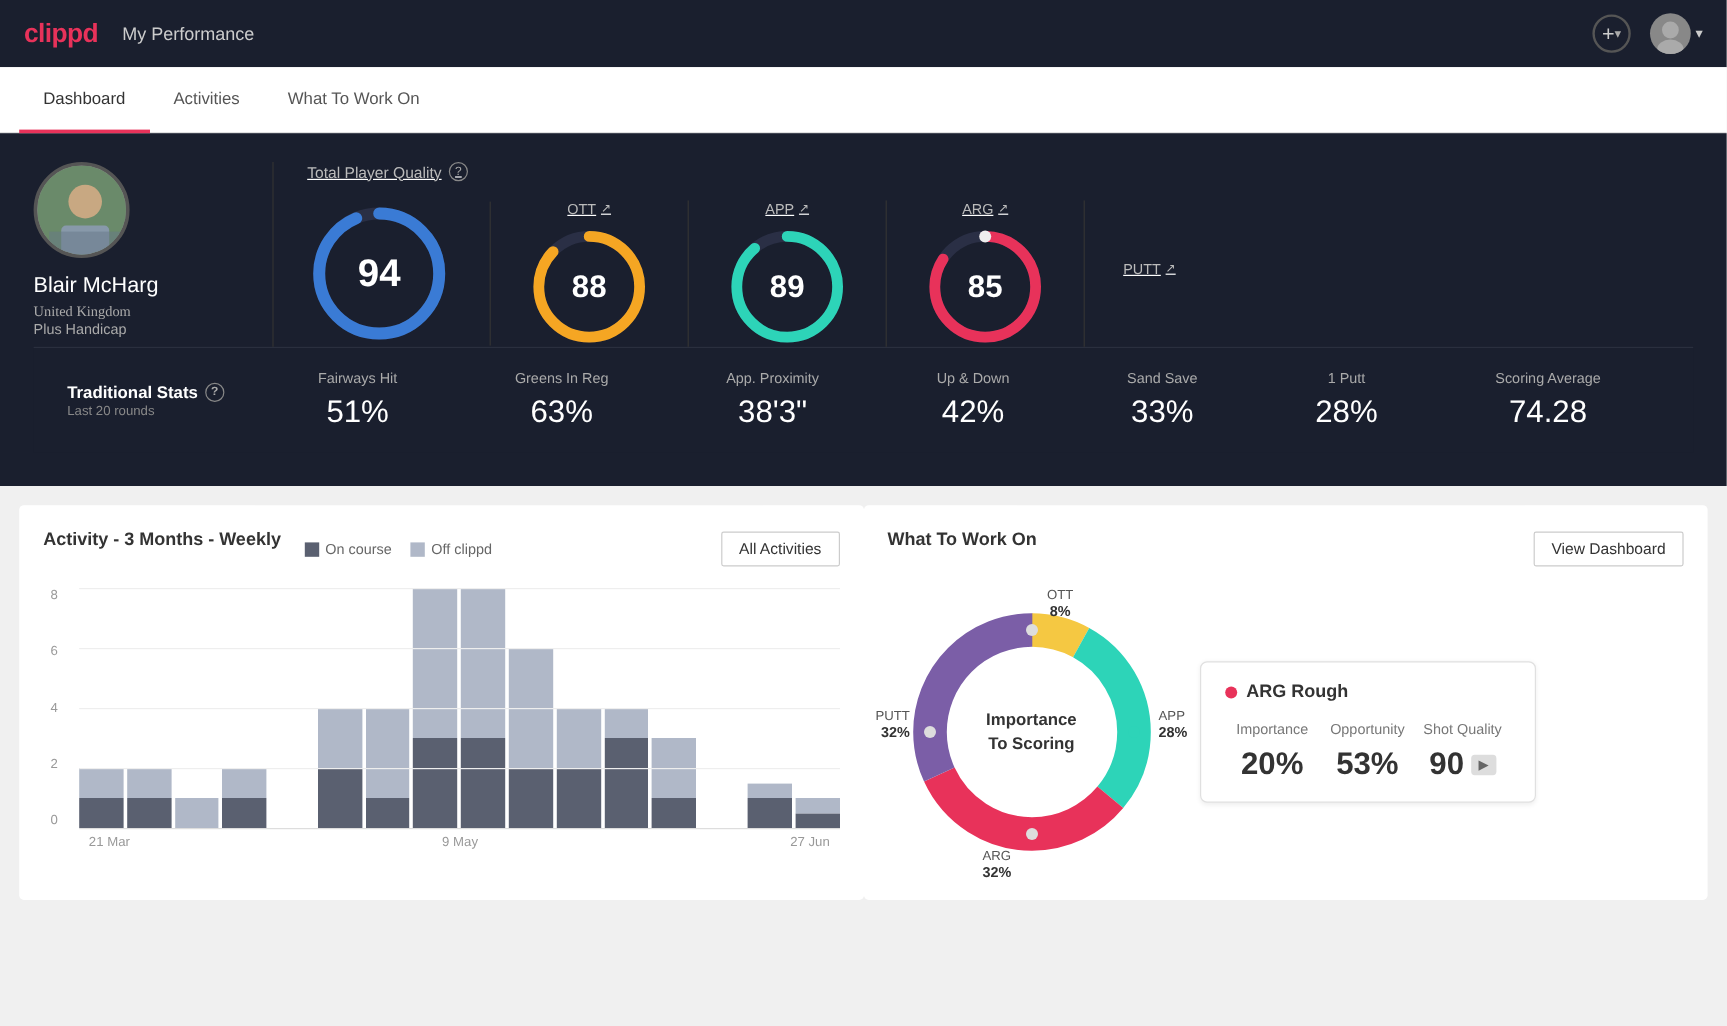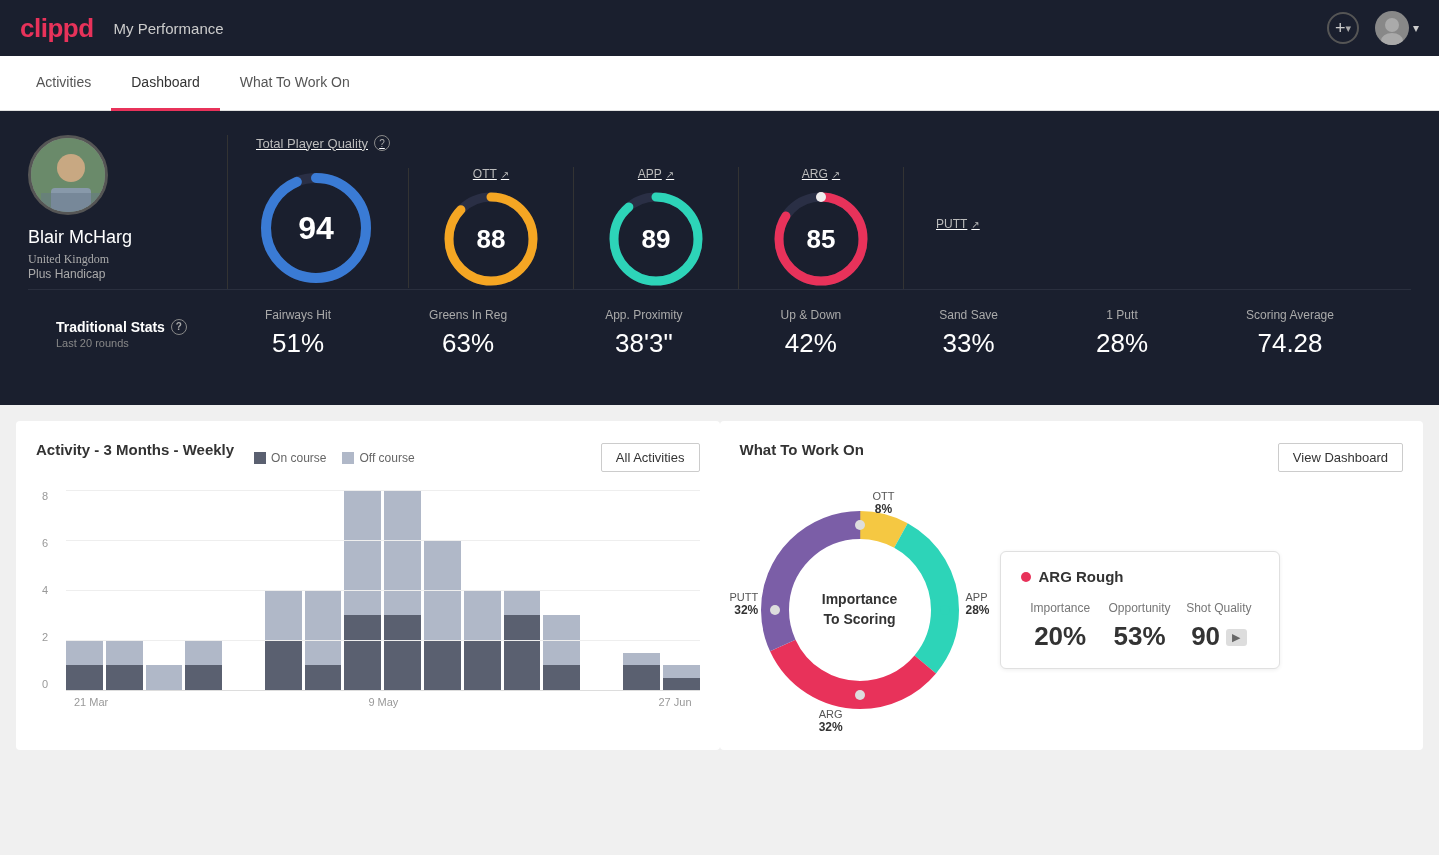--- a/index.html
+++ b/index.html
@@ -7,21 +7,21 @@
 
     
     .header {
       background: #1a1f2e;
       height: 56px;
       display: flex;
       align-items: center;
       justify-content: space-between;
       padding: 0 20px;
     }
-    .logo { color: #e8325a; font-size: 26px; font-weight: 700; letter-spacing: -0.5px; }
+    .logo { color: #e8325a; font-size: 22px; font-weight: 700; letter-spacing: -0.5px; }
     .header-title { color: #ccc; font-size: 15px; margin-left: 20px; }
     .header-left { display: flex; align-items: center; }
     .header-right { display: flex; align-items: center; gap: 16px; }
     .header-icon-btn {
       background: none; border: 2px solid #555; border-radius: 50%; width: 32px; height: 32px;
       color: #ccc; cursor: pointer; display: flex; align-items: center; justify-content: center;
       font-size: 18px;
     }
     .avatar-btn {
       background: none; border: none; cursor: pointer;
@@ -228,22 +228,22 @@
             <circle cx="17" cy="14" r="7" fill="#aaa"></circle>
             <ellipse cx="17" cy="30" rx="11" ry="8" fill="#aaa"></ellipse>
           </svg>
       </div>
       <span style="color:#ccc;font-size:12px;">▾</span>
     </button>
   </div>
 </header>
 
 <nav class="tabs">
+  <button class="tab active">Dashboard</button>
   <button class="tab">Activities</button>
-  <button class="tab active">Dashboard</button>
   <button class="tab">What To Work On</button>
 </nav>
 
 <div class="stats-hero">
   <div class="hero-top">
 
     <div class="player-info">
       <div class="player-avatar">
         <svg width="80" height="80" viewBox="0 0 80 80">
           <rect width="80" height="80" fill="#6a8a6a"></rect>
@@ -374,21 +374,21 @@
     <div class="activity-header">
       <div style="display:flex;align-items:center;gap:20px;">
         <span class="panel-title">Activity - 3 Months - Weekly</span>
         <div class="legend">
           <div class="legend-item">
             <div class="legend-box" style="background:#5a6070;"></div>
             <span>On course</span>
           </div>
           <div class="legend-item">
             <div class="legend-box" style="background:#b0b8c8;"></div>
-            <span>Off course</span>
+            <span>Off clippd</span>
           </div>
         </div>
       </div>
       <button class="all-activities-btn">All Activities</button>
     </div>
 
     <div style="position:relative; padding-left:30px;">
       <div style="position:relative;">
 
         <div style="position:relative; height:200px;">

